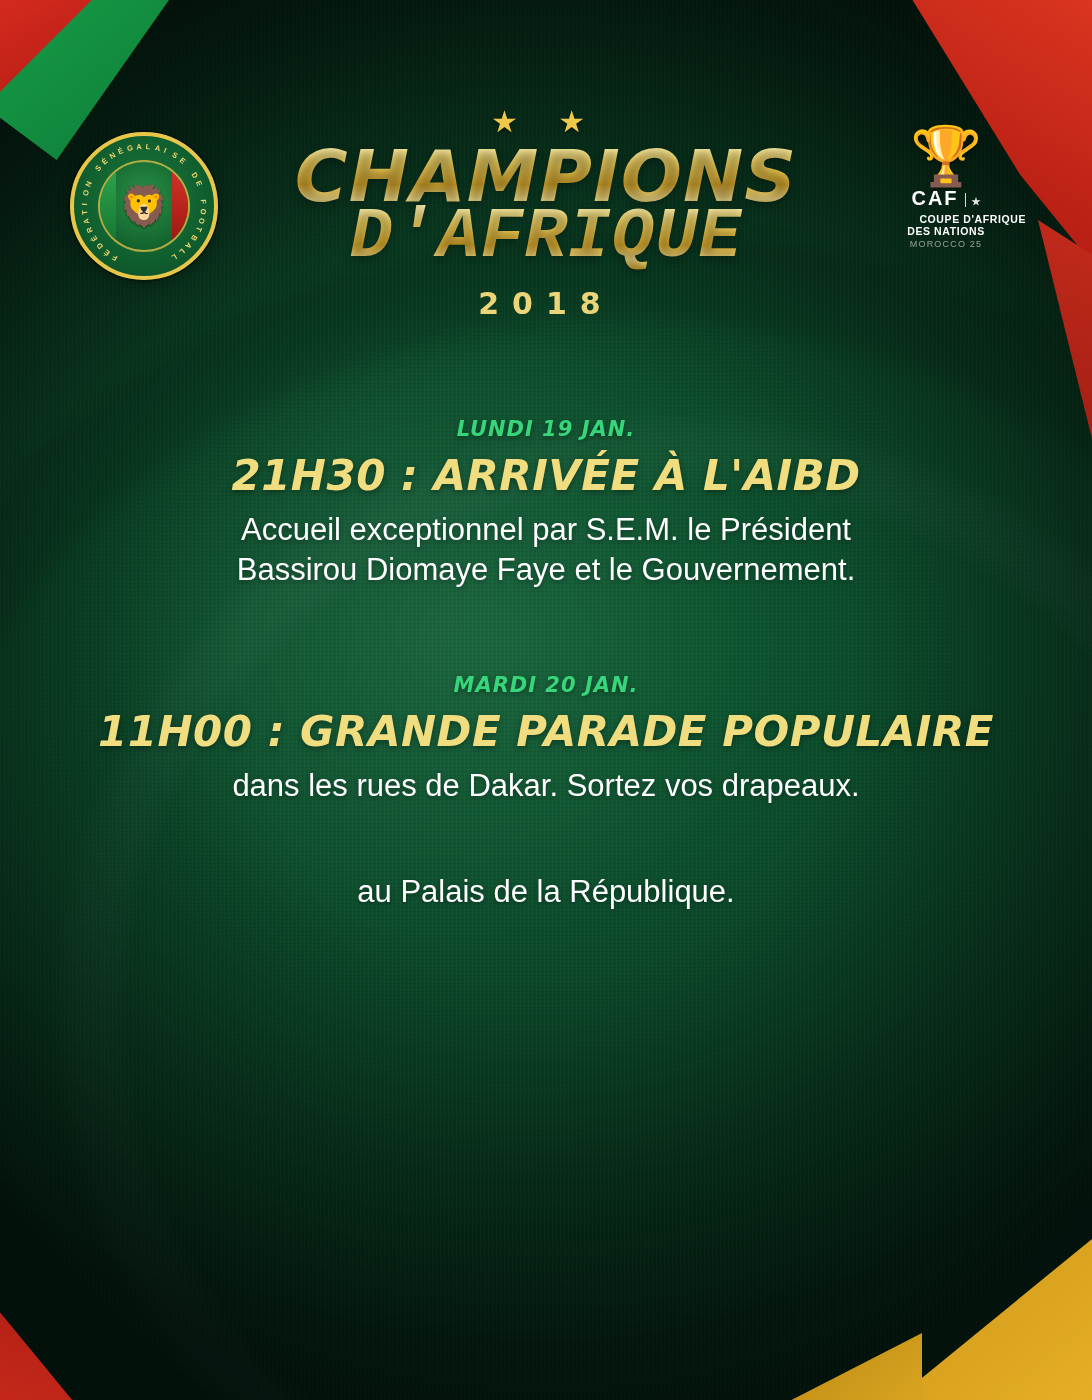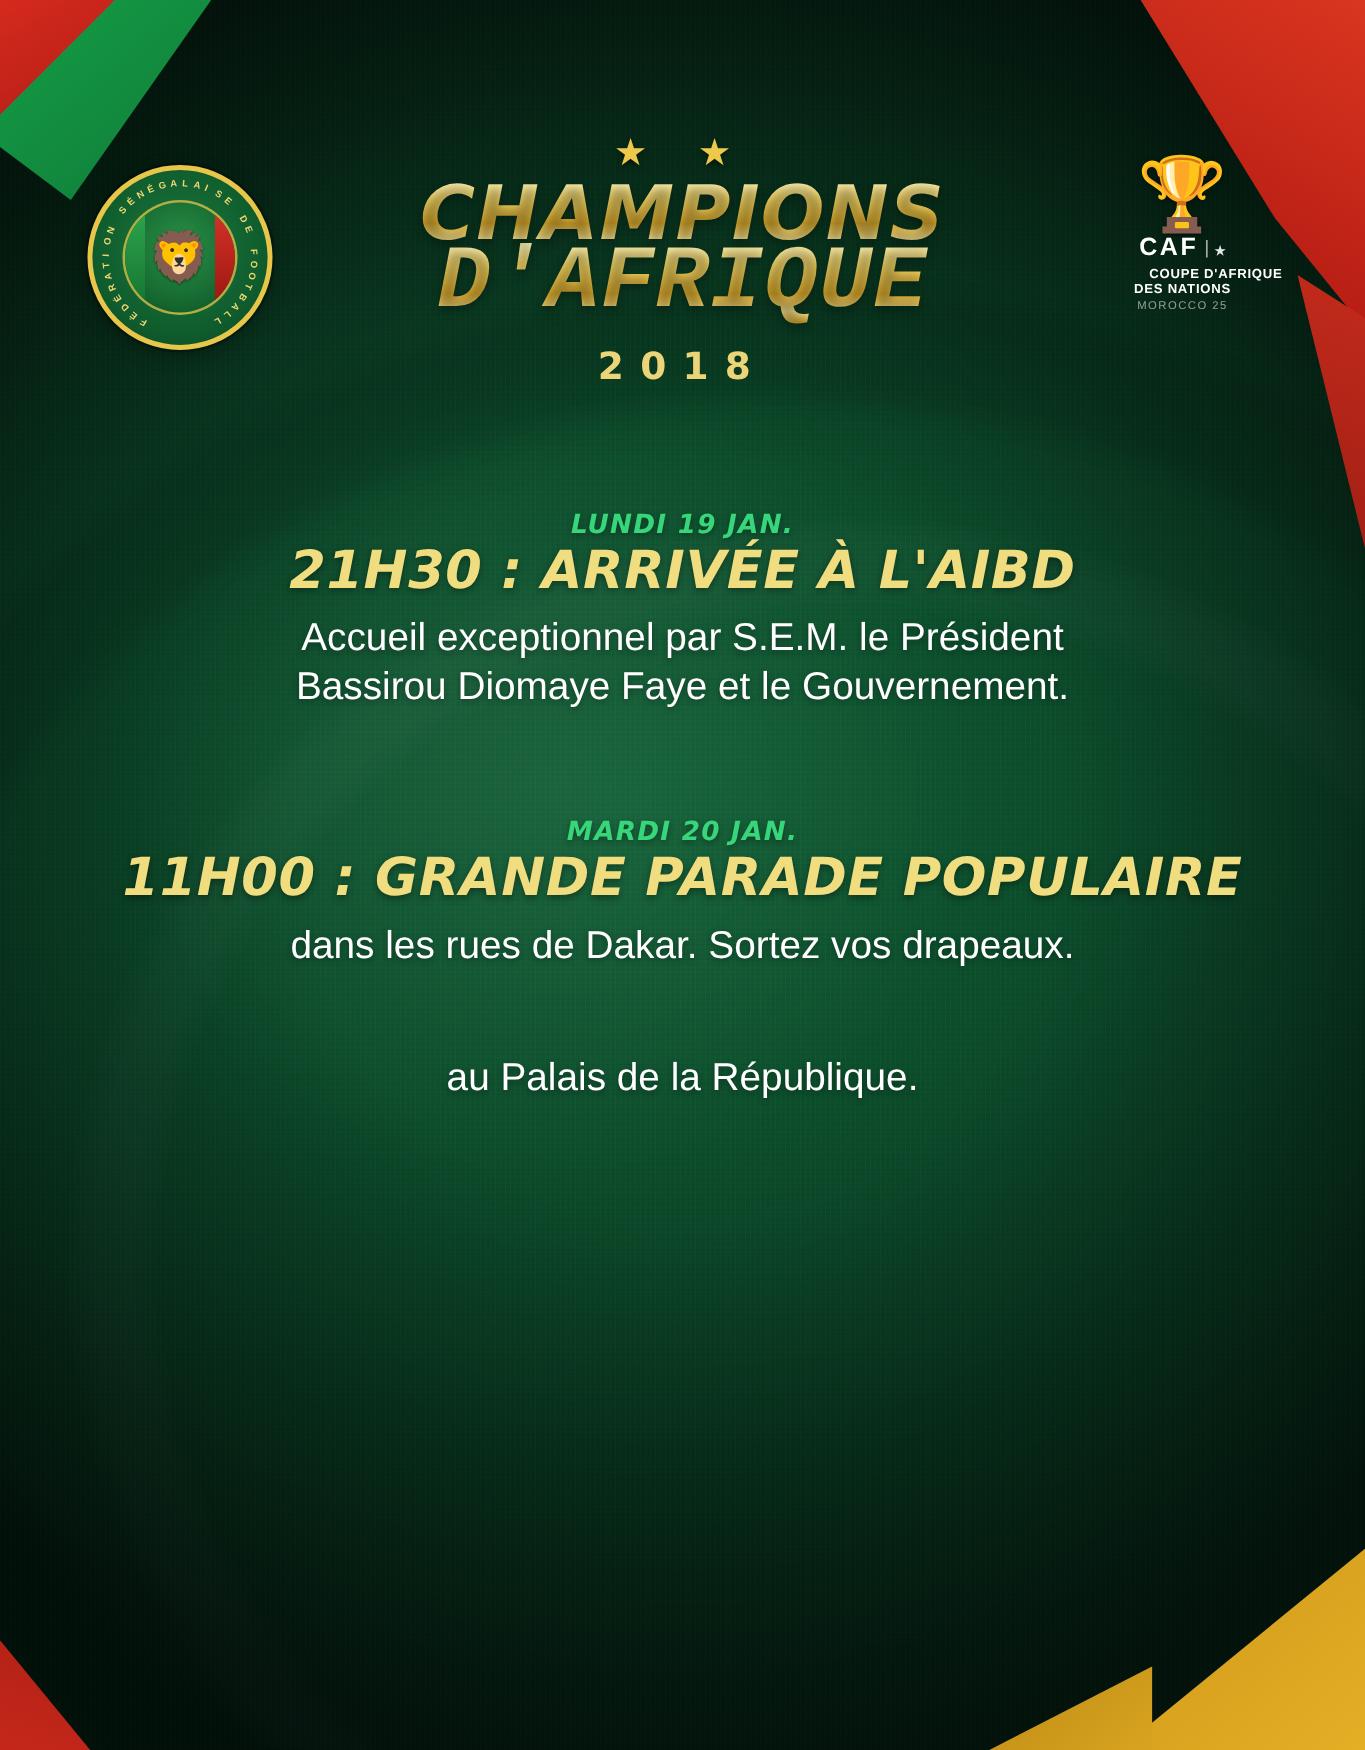--- a/index.html
+++ b/index.html
@@ -167,21 +167,21 @@
     font-weight: bold;
     font-style: italic;
     letter-spacing: 1px;
     line-height: 0.93;
     background: linear-gradient(180deg, #fdf3b8 0%, #f2d463 28%, #d9a92c 62%, #f6e08a 84%, #cf9b20 100%);
     -webkit-background-clip: text;
     background-clip: text;
     color: transparent;
     text-shadow: 0 3px 8px rgba(0,0,0,0.30);
   }
-  .title-1 { font-size: 60px; }
+  .title-1 { font-size: 72px; }
   .title-2 { font-size: 71px; margin-top: -6px; font-family: Liberation Mono, monospace; }
   .year {
     margin-top: 16px;
     font-size: 30px; letter-spacing: 13px; font-weight: bold;
     color: #ecd479;
     font-family: "DejaVu Sans", sans-serif;
   }
 
   
   .schedule { margin-top: 96px; text-align: center; padding: 0 70px; }
@@ -190,20 +190,21 @@
     font-weight: bold; font-style: italic;
     font-size: 21px; letter-spacing: 1px;
     color: #37d67a;
     text-shadow: 0 2px 5px rgba(0,0,0,0.35);
   }
   .headline {
     font-family: "DejaVu Sans", sans-serif;
     font-weight: bold; font-style: italic;
     font-size: 42px; letter-spacing: 0.5px;
     color: #f0dd80;
+    margin-top: 10px;
     text-shadow: 0 2px 6px rgba(0,0,0,0.38);
   }
   .detail {
     font-size: 31px;
     color: #ffffff;
     margin-top: 10px;
     line-height: 1.28;
     font-weight: 400;
     text-shadow: 0 2px 5px rgba(0,0,0,0.35);
   }

